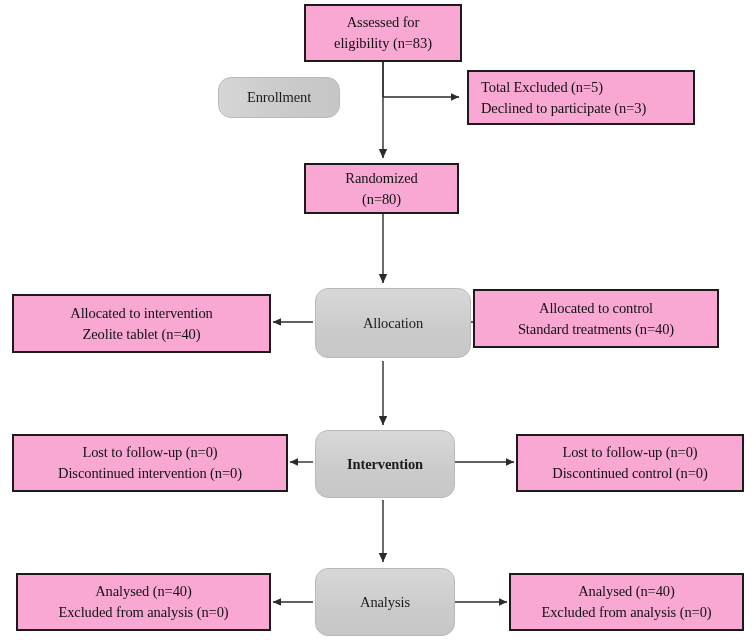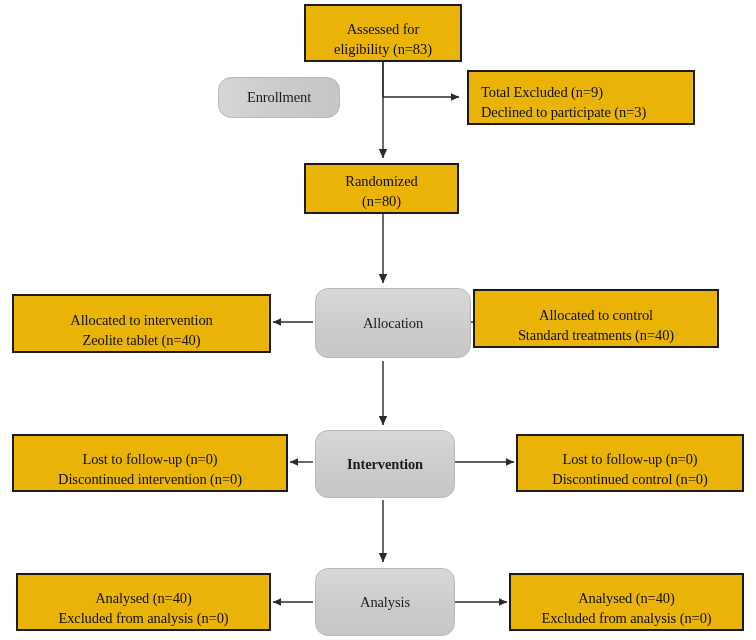--- a/index.html
+++ b/index.html
@@ -43,23 +43,22 @@
     width: 100%;
     padding: 0 6px;
     box-sizing: border-box;
   }
   .node .line {
     display: block;
     white-space: nowrap;
   }
   
   .box {
-    background: #eab308;
+    background: #f9a8d4;
     border: 2px solid #1b1b1b;
-    align-items: flex-end;
   }
   
   .box.left .lines {
     text-align: left;
     padding-left: 12px;
   }
   
   .stage {
     border-radius: 13px;
     border: 1px solid #b9b9b9;
@@ -140,21 +139,21 @@
   </div>
 
   <div class="node stage" style="left:218px; top:77px; width:122px; height:41px;">
     <div class="lines">
       <span class="line">Enrollment</span>
     </div>
   </div>
 
   <div class="node box left" style="left:467px; top:70px; width:228px; height:55px;">
     <div class="lines">
-      <span class="line">Total Excluded (n=9)</span>
+      <span class="line">Total Excluded (n=5)</span>
       <span class="line">Declined to participate (n=3)</span>
     </div>
   </div>
 
   <div class="node box" style="left:304px; top:163px; width:155px; height:51px;">
     <div class="lines">
       <span class="line">Randomized</span>
       <span class="line">(n=80)</span>
     </div>
   </div>

